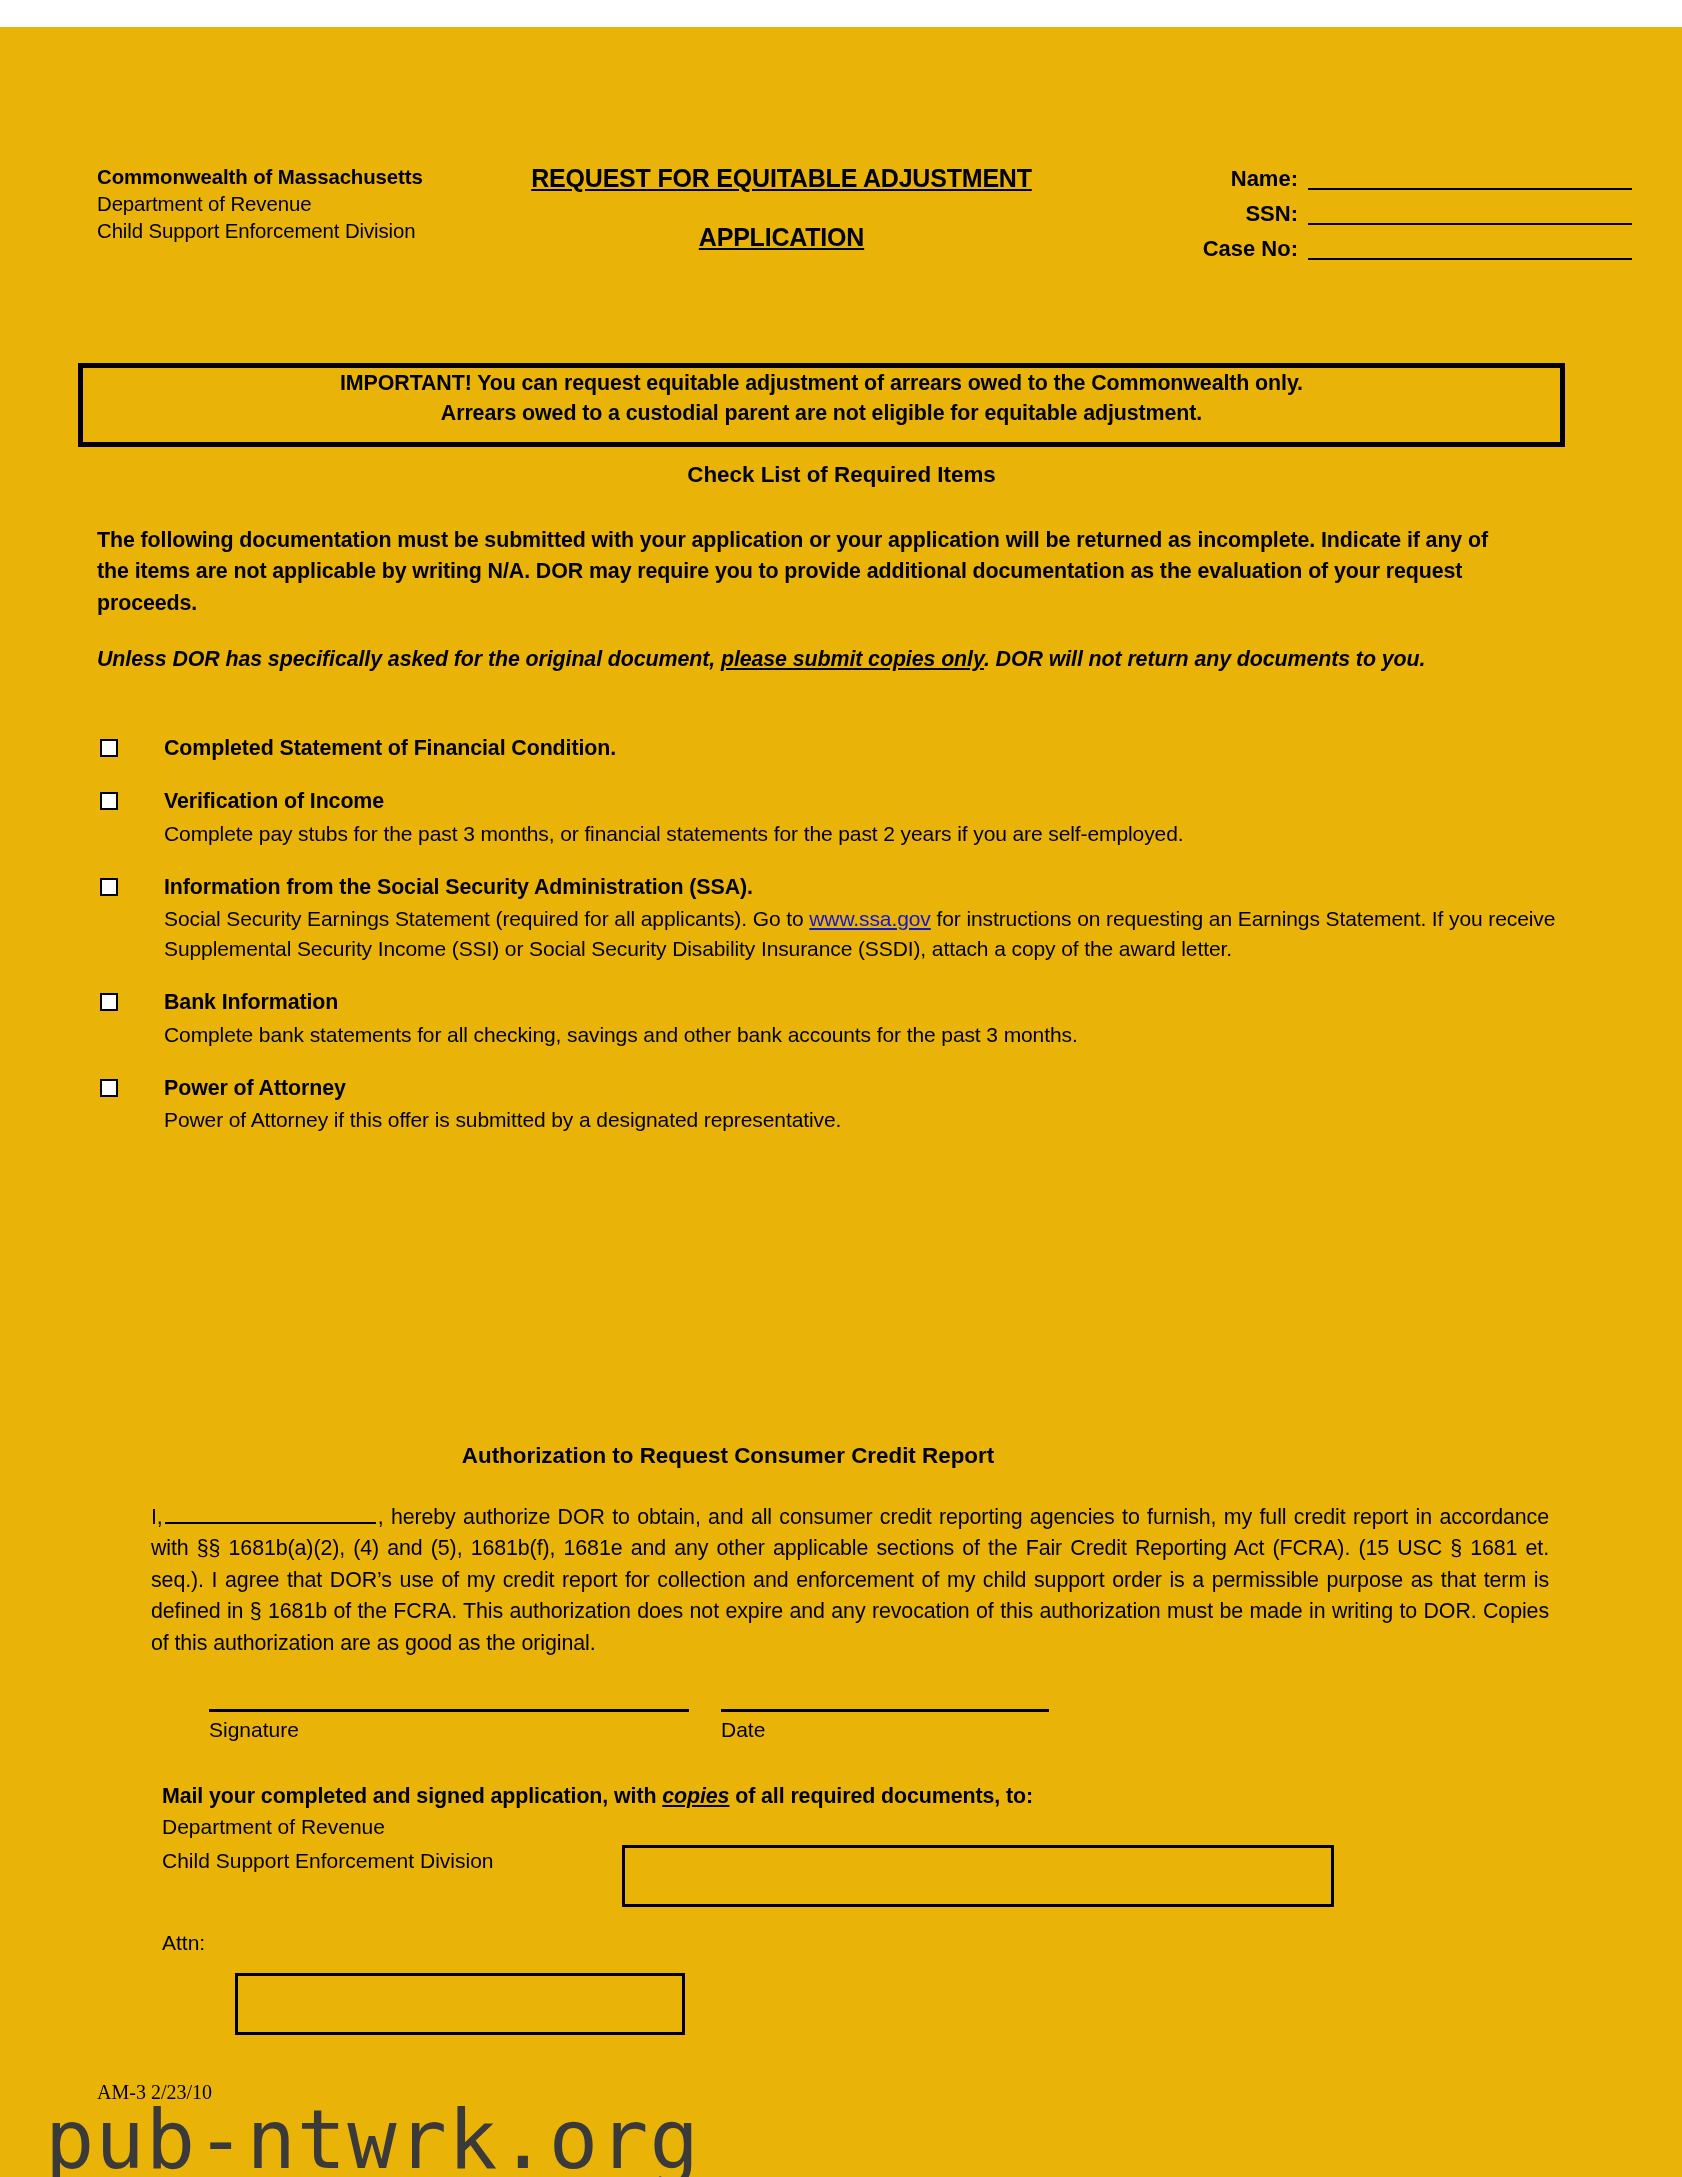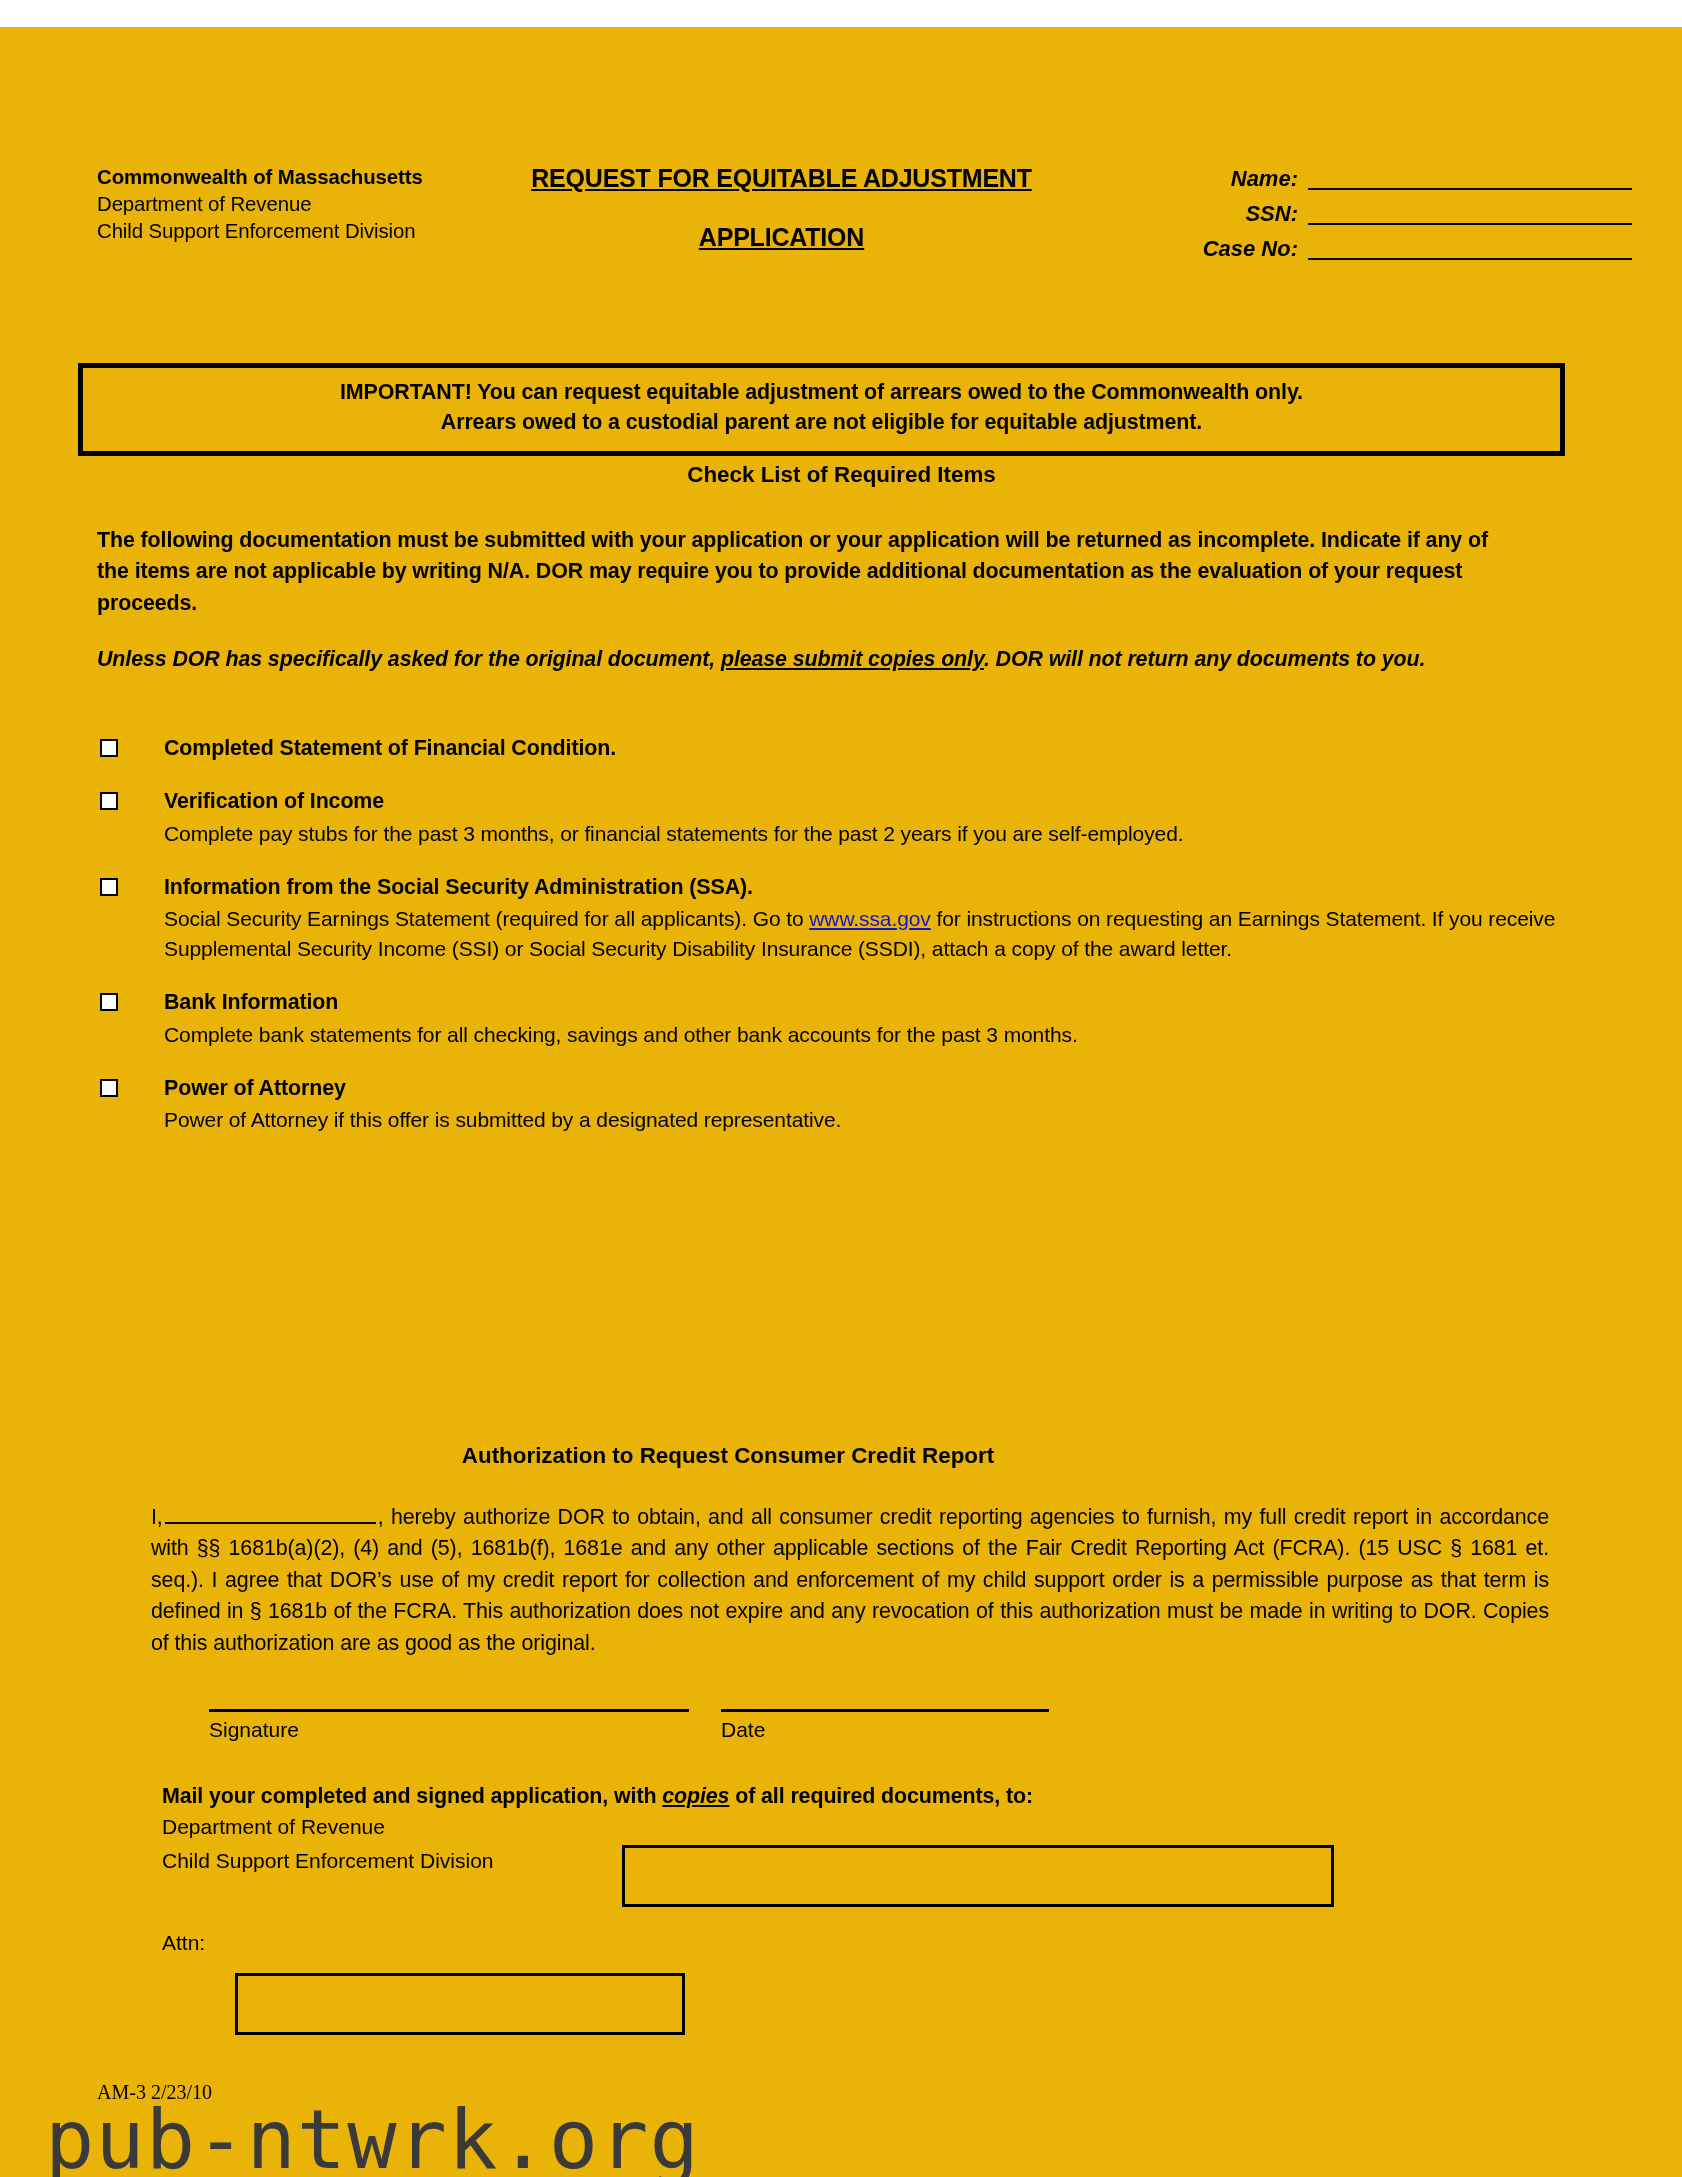--- a/index.html
+++ b/index.html
@@ -64,21 +64,20 @@
     font-size: 25px;
     font-weight: bold;
     text-decoration: underline;
     letter-spacing: -0.2px;
   }
   .idfields {
     position: absolute;
     left: 1134px;
     top: 0px;
     width: 498px;
-    font-style: italic;
   }
   .idrow {
     display: flex;
     align-items: flex-end;
     margin-bottom: 9px;
     height: 26px;
   }
   .idlabel {
     font-size: 22px;
     font-weight: bold;
@@ -93,21 +92,21 @@
     height: 20px;
   }
 
   
   .important-box {
     position: absolute;
     left: 78px;
     top: 336px;
     width: 1437px;
     border: 5px solid #000;
-    padding: 9px 20px 13px 20px;
+    padding: 0 20px 13px 20px;
     text-align: center;
   }
   .important-line {
     font-size: 21.4px;
     font-weight: bold;
     line-height: 1.42;
     letter-spacing: -0.1px;
   }
 
   

